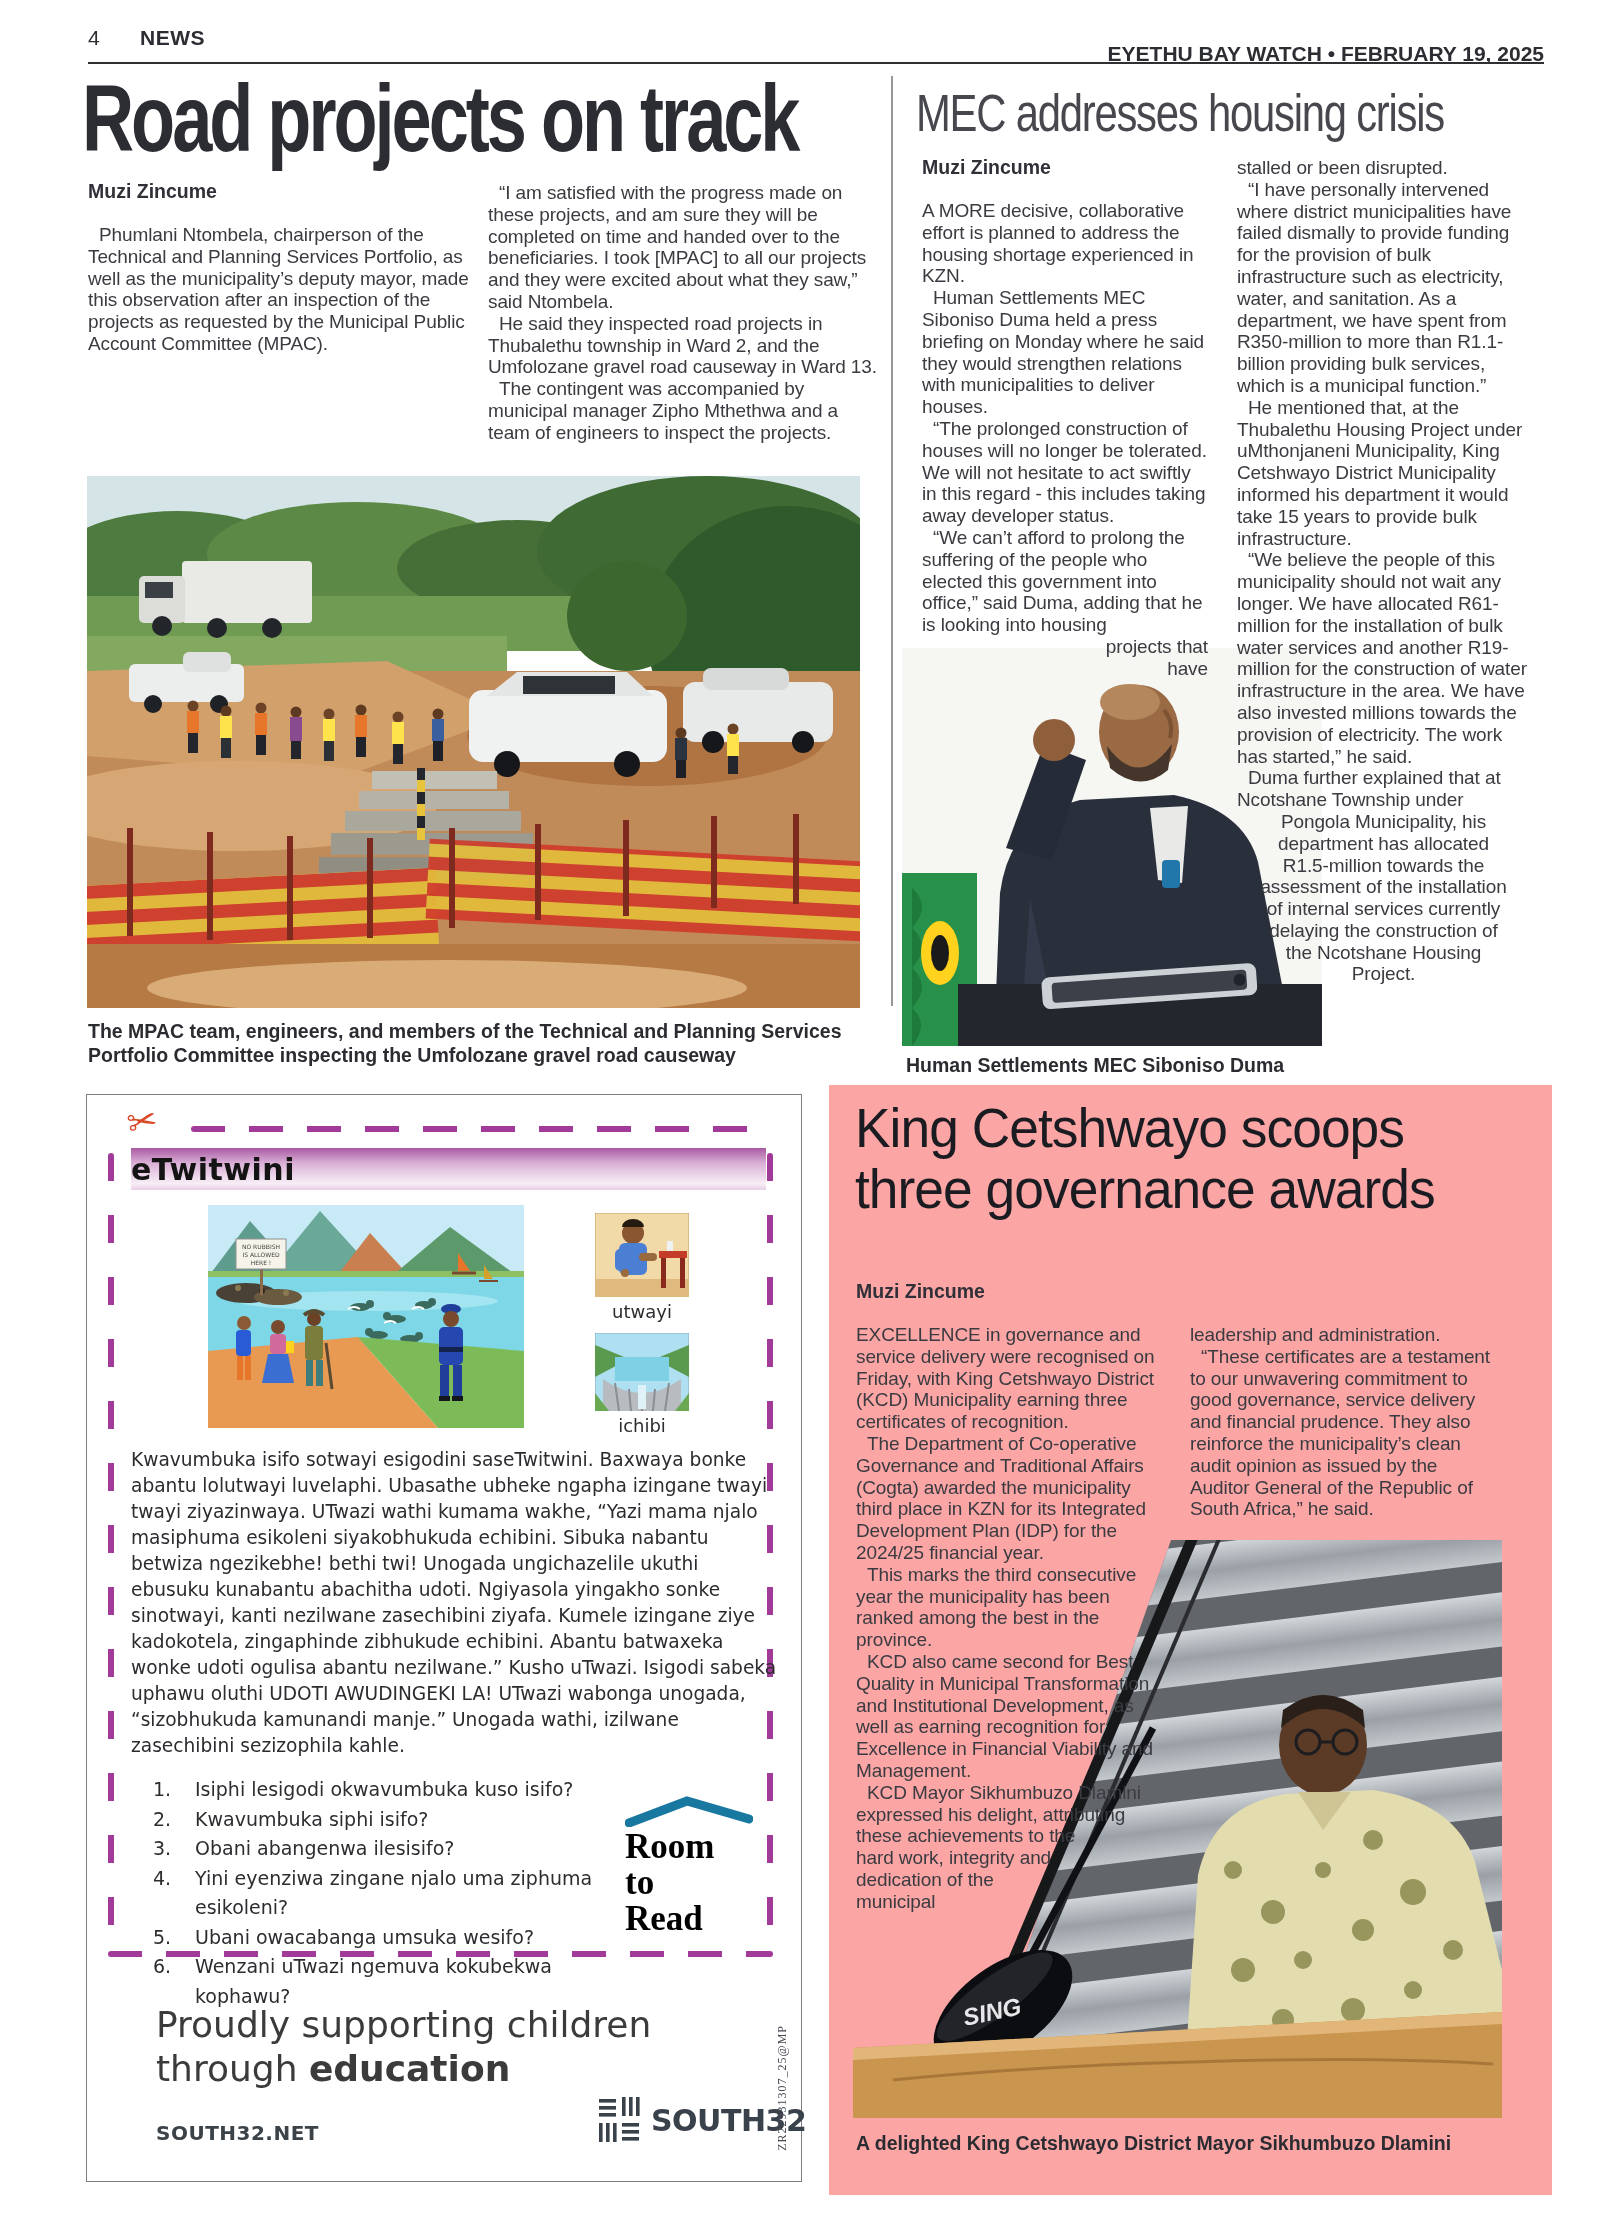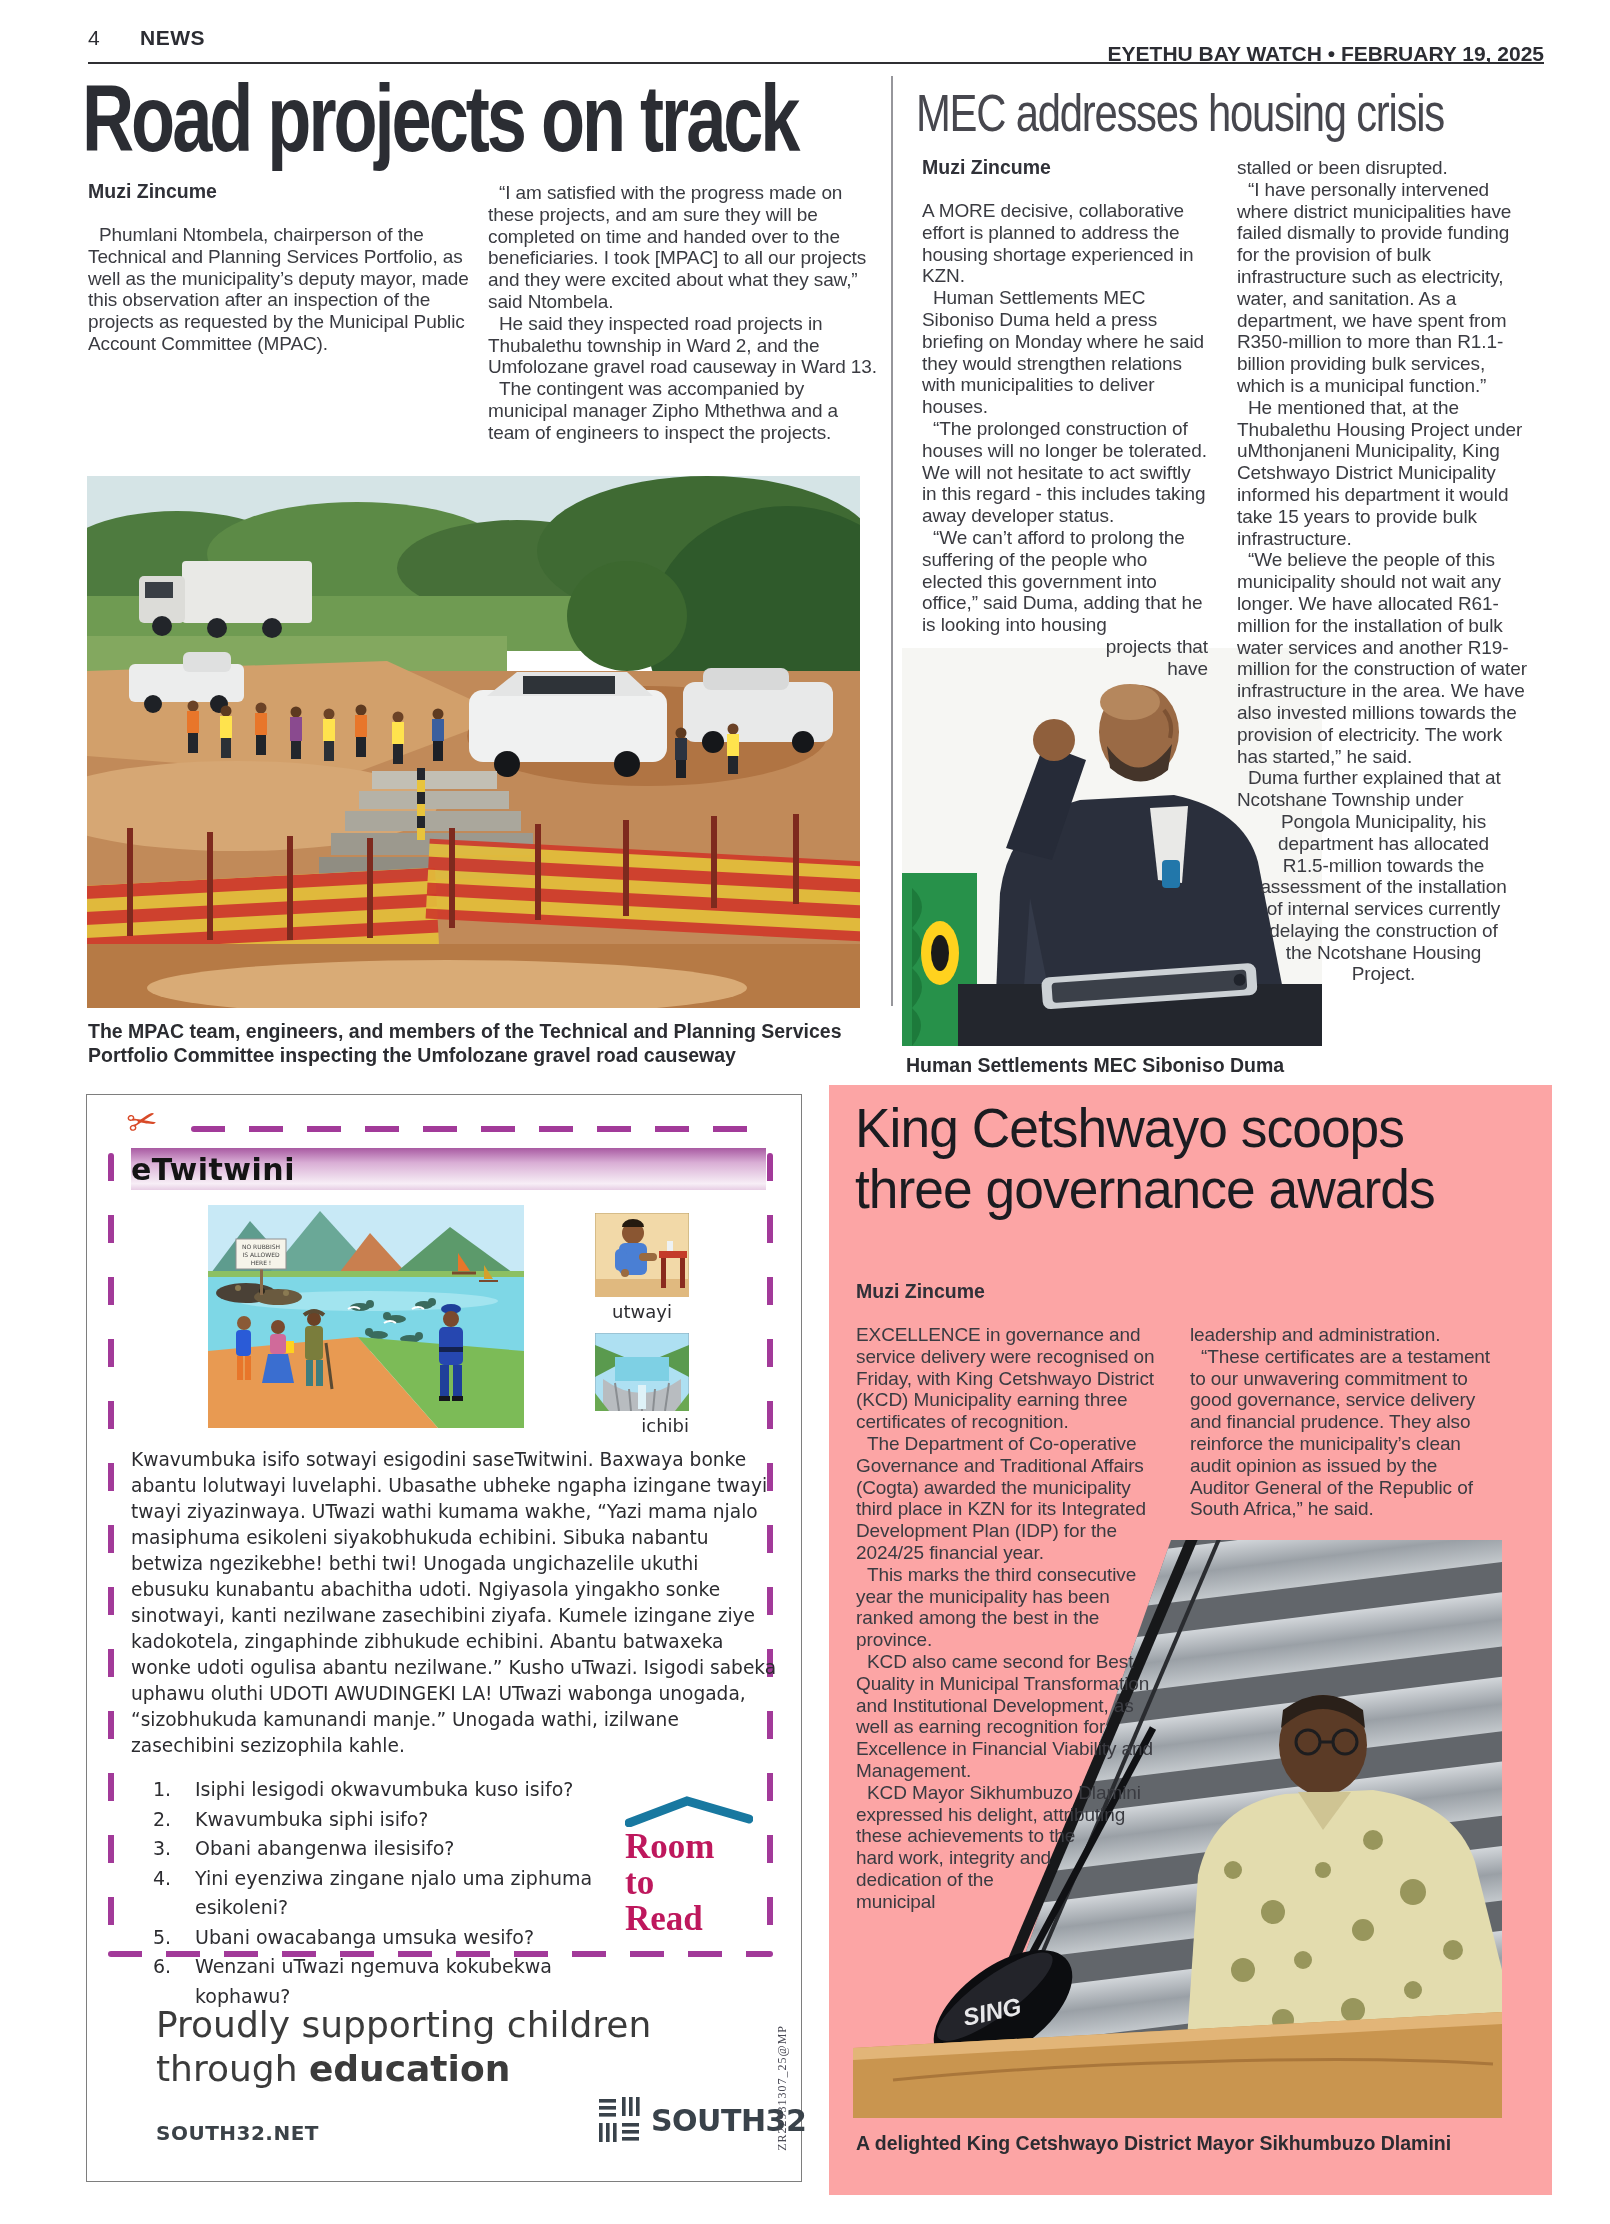--- a/index.html
+++ b/index.html
@@ -52,21 +52,21 @@
   .ad-banner{position:absolute;left:44px;width:635px;height:42px;
              background:linear-gradient(180deg,#a85aa2 0%,#d9aed5 35%,#f7eef6 85%,#e7cde4 100%);
              display:flex;align-items:center;justify-content:flex-start;}
   .ad-banner span{font-size:30px;font-weight:700;color:#141414;letter-spacing:.5px;}
   .ad-label{position:absolute;width:94px;text-align:center;font-size:18px;color:#2d2d31;}
   .ad-story{position:absolute;left:44px;top:352px;width:648px;font-size:18.6px;line-height:26px;color:#2c2c30;}
   .ad-q{position:absolute;left:66px;top:680px;width:470px;font-size:19px;line-height:29.5px;}
   .ad-q .row{display:flex;}
   .ad-q .num{width:42px;flex:none;}
   .rtr{position:absolute;left:538px;top:700px;width:140px;font-family:"Liberation Serif",serif;
-       font-weight:700;color:#be185d;font-size:35px;line-height:36px;}
+       font-weight:700;color:#000000;font-size:35px;line-height:36px;}
   .tagline{position:absolute;left:69px;top:908px;font-size:36px;line-height:44px;color:#3b3b3b;}
   .tagline b{font-weight:700;}
   .ad-site{position:absolute;left:69px;top:1026px;font-size:20px;font-weight:700;letter-spacing:.5px;color:#3b4248;}
   .s32{position:absolute;left:512px;top:1002px;display:flex;align-items:center;}
   .s32-text{font-size:30px;font-weight:700;color:#39424a;letter-spacing:-.5px;margin-left:10px;}
   .ad-ref{position:absolute;left:688px;top:930px;writing-mode:vertical-rl;transform:rotate(180deg);
           font-size:12px;color:#4a4a55;letter-spacing:1px;font-family:"Liberation Serif",serif;}
 </style>
 </head>
 <body>
@@ -472,21 +472,21 @@
         <polygon points="0,12 34,26 0,44" fill="#5a9a4e"></polygon>
         <polygon points="94,12 60,26 94,44" fill="#5a9a4e"></polygon>
         <rect x="20" y="24" width="54" height="24" fill="#7ed0e4"></rect>
         <path d="M8,46 Q47,74 86,46 L86,78 L8,78 Z" fill="#b8bcc0"></path>
         <path d="M20,50 L24,78 M34,56 L36,78 M47,59 L47,78 M60,56 L58,78 M74,50 L70,78" stroke="#8a8e92" stroke-width="2" fill="none"></path>
         <rect x="43" y="52" width="8" height="24" fill="#dff2f8"></rect>
         <polygon points="0,60 14,78 0,78" fill="#6aa852"></polygon>
         <polygon points="94,60 80,78 94,78" fill="#6aa852"></polygon>
       </svg>
     </div>
-    <div class="ad-label" style="left:508px;top:320px;text-align:right;">ichibi</div>
+    <div class="ad-label" style="left:508px;top:320px;">ichibi</div>
 
     <div class="ad-story">Kwavumbuka isifo sotwayi esigodini saseTwitwini. Baxwaya bonke abantu lolutwayi luvelaphi. Ubasathe ubheke ngapha izingane twayi twayi ziyazinwaya. UTwazi wathi kumama wakhe, “Yazi mama njalo masiphuma esikoleni siyakobhukuda echibini. Sibuka nabantu betwiza ngezikebhe! bethi twi! Unogada ungichazelile ukuthi ebusuku kunabantu abachitha udoti. Ngiyasola yingakho sonke sinotwayi, kanti nezilwane zasechibini ziyafa. Kumele izingane ziye kadokotela, zingaphinde zibhukude echibini. Abantu batwaxeka wonke udoti ogulisa abantu nezilwane.” Kusho uTwazi. Isigodi sabeka uphawu oluthi UDOTI AWUDINGEKI LA! UTwazi wabonga unogada, “sizobhukuda kamunandi manje.” Unogada wathi, izilwane zasechibini sezizophila kahle.</div>
 
 
     <div class="ad-q">
       <div class="row">
           <span class="num">1.</span>
           <span>Isiphi lesigodi okwavumbuka kuso isifo?</span>
         </div>
       <div class="row">

